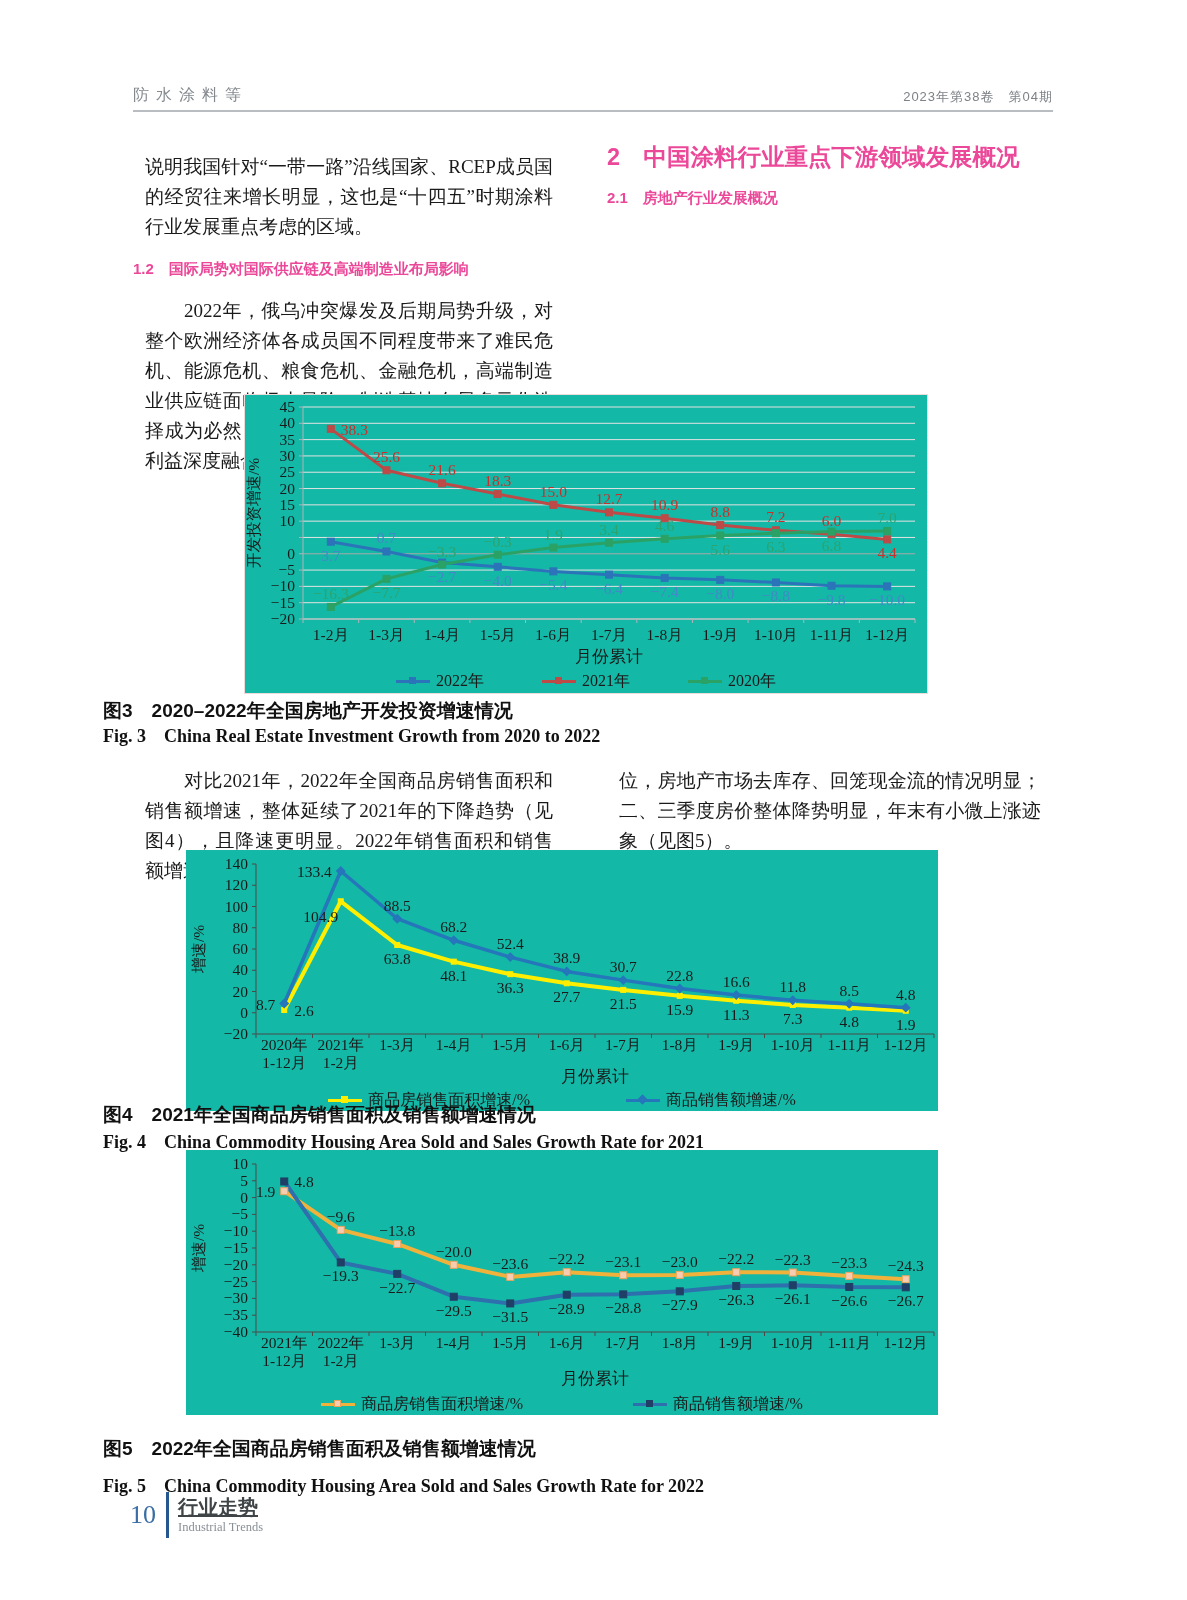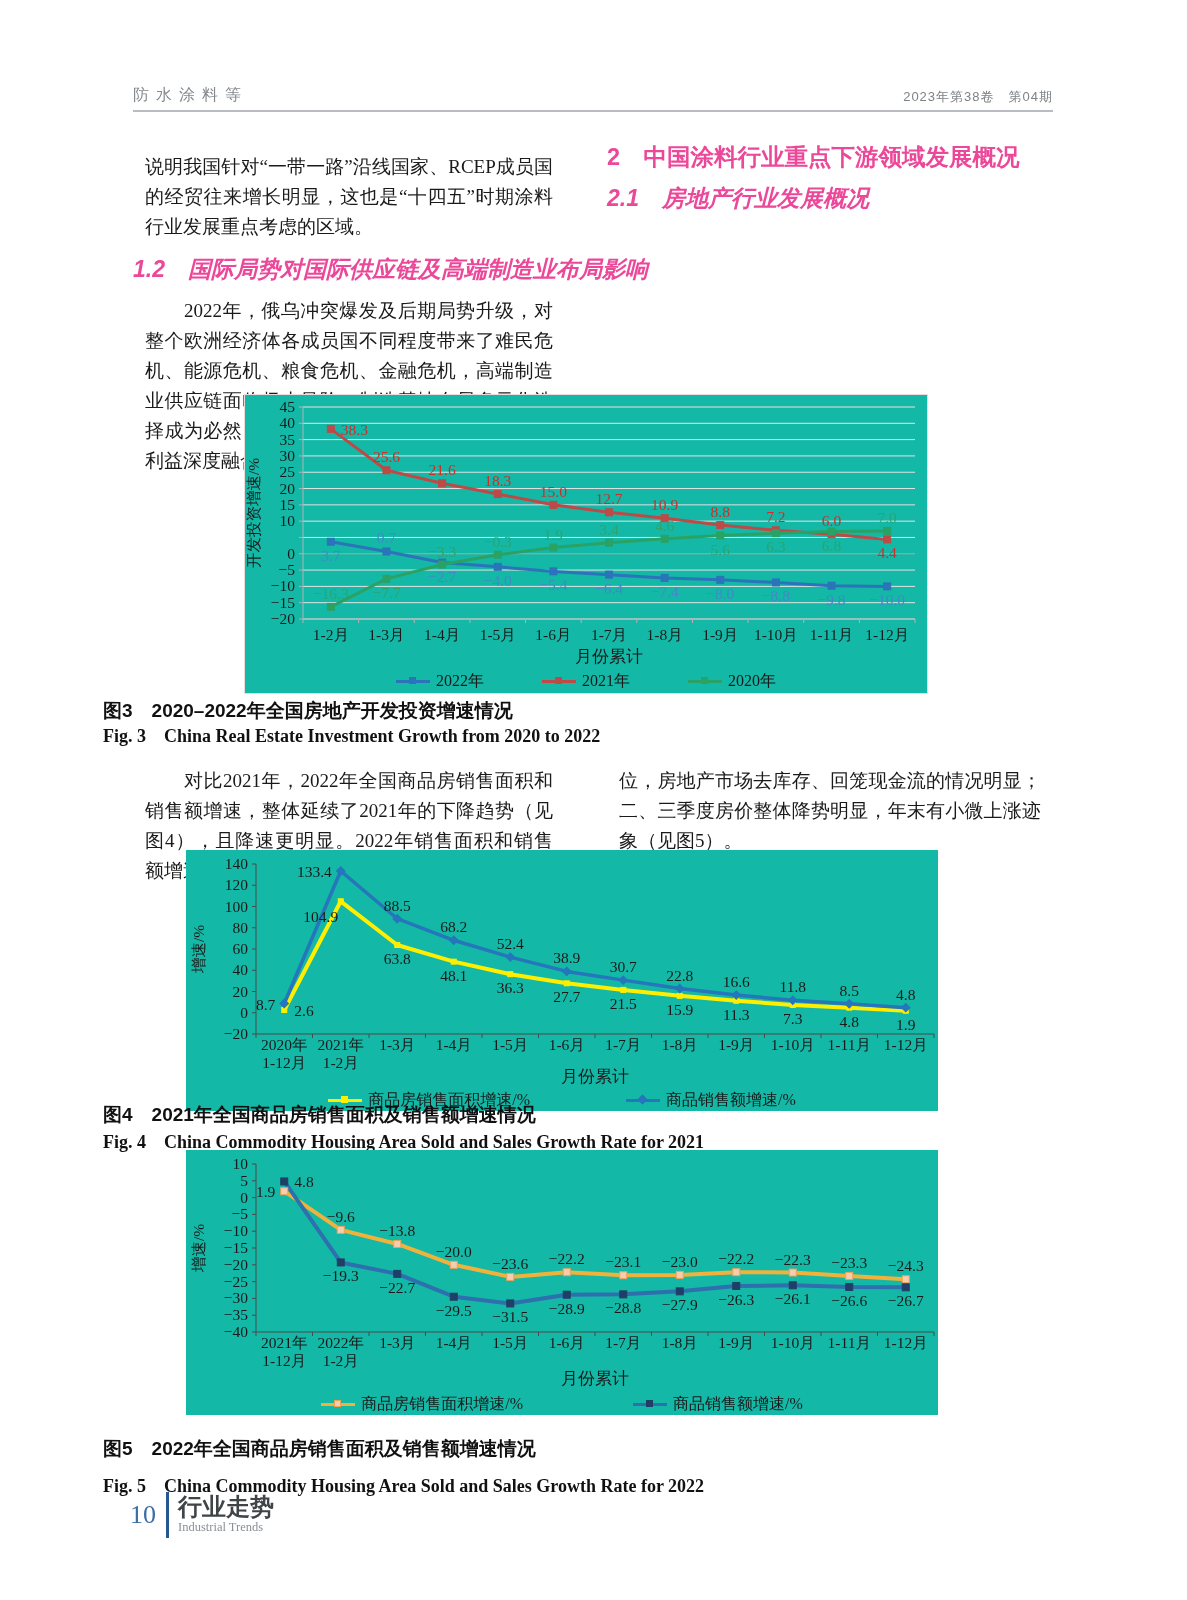--- a/index.html
+++ b/index.html
@@ -13,21 +13,21 @@
   .pg-header{left:133px;top:78px;width:920px;height:28px;border-bottom:2px solid #b9bdc2;
     display:flex;justify-content:space-between;align-items:flex-end;padding-bottom:4px;}
   .journal-name{font-size:16px;color:#84898e;letter-spacing:7px;font-family:"Liberation Sans",sans-serif;}
   .issue-info{font-size:13px;color:#7d8287;font-family:"Liberation Sans",sans-serif;letter-spacing:1px;}
   
   .col{text-align:justify;font-size:19px;line-height:30px;}
   .col-left{left:133px;width:432px;}
   .col-right{left:607px;width:446px;}
   .h-blue{color:#ec4899;font-family:"Liberation Sans",sans-serif;font-weight:700;white-space:nowrap;}
   .h-main{font-size:23.5px;line-height:34px;margin:0 0 9px 0;}
-  .h-sub{font-size:23px;line-height:30px;margin:0 0 5px 0;font-style:italic;}
+  .h-sub{font-size:15px;line-height:30px;margin:0 0 5px 0;}
   .para{margin:12px;}
   
   .fig-box{background:#14b8a6;}
   .fig3-border{border:1px solid #eddada;}
   .legend{display:flex;justify-content:center;align-items:center;margin-top:0px;}
   #legend-fig3{gap:58px;}
   #legend-fig4{gap:96px;}
   #legend-fig5{gap:110px;}
   .lg-item{display:inline-flex;align-items:center;}
   .lg-line{position:relative;width:34px;height:3px;display:inline-block;}
@@ -36,21 +36,21 @@
   .lg-txt{font-size:16px;margin-left:6px;color:#1a1a1a;}
   svg text{font-family:"Liberation Serif","DejaVu Serif",serif;}
   
   .cap{left:103px;width:980px;text-align:left;margin:0;}
   .cap-cn{font-size:19px;font-weight:700;font-family:"Liberation Sans",sans-serif;color:#111;}
   .cap-en{font-size:18px;font-weight:700;font-family:"Liberation Serif","DejaVu Serif",serif;color:#111;}
   
   .pg-footer{left:130px;top:1492px;display:flex;align-items:center;}
   .page-num{font-size:26px;color:#3a6ea5;margin-right:10px;}
   .foot-bar{width:3px;height:46px;background:#24588e;margin-right:9px;}
-  .foot-cn{font-size:24px;font-weight:700;color:#3f4447;font-family:"Liberation Sans",sans-serif;line-height:24px;}
+  .foot-cn{font-size:20px;font-weight:700;color:#3f4447;font-family:"Liberation Sans",sans-serif;line-height:24px;text-decoration:underline;}
   .foot-en{font-size:12.5px;color:#8a9096;line-height:16px;}
 </style>
 </head>
 <body>
 
 <div class="abs pg-header">
   <span class="journal-name">防水涂料等</span>
   <span class="issue-info">2023年第38卷　第04期</span>
 </div>
 

